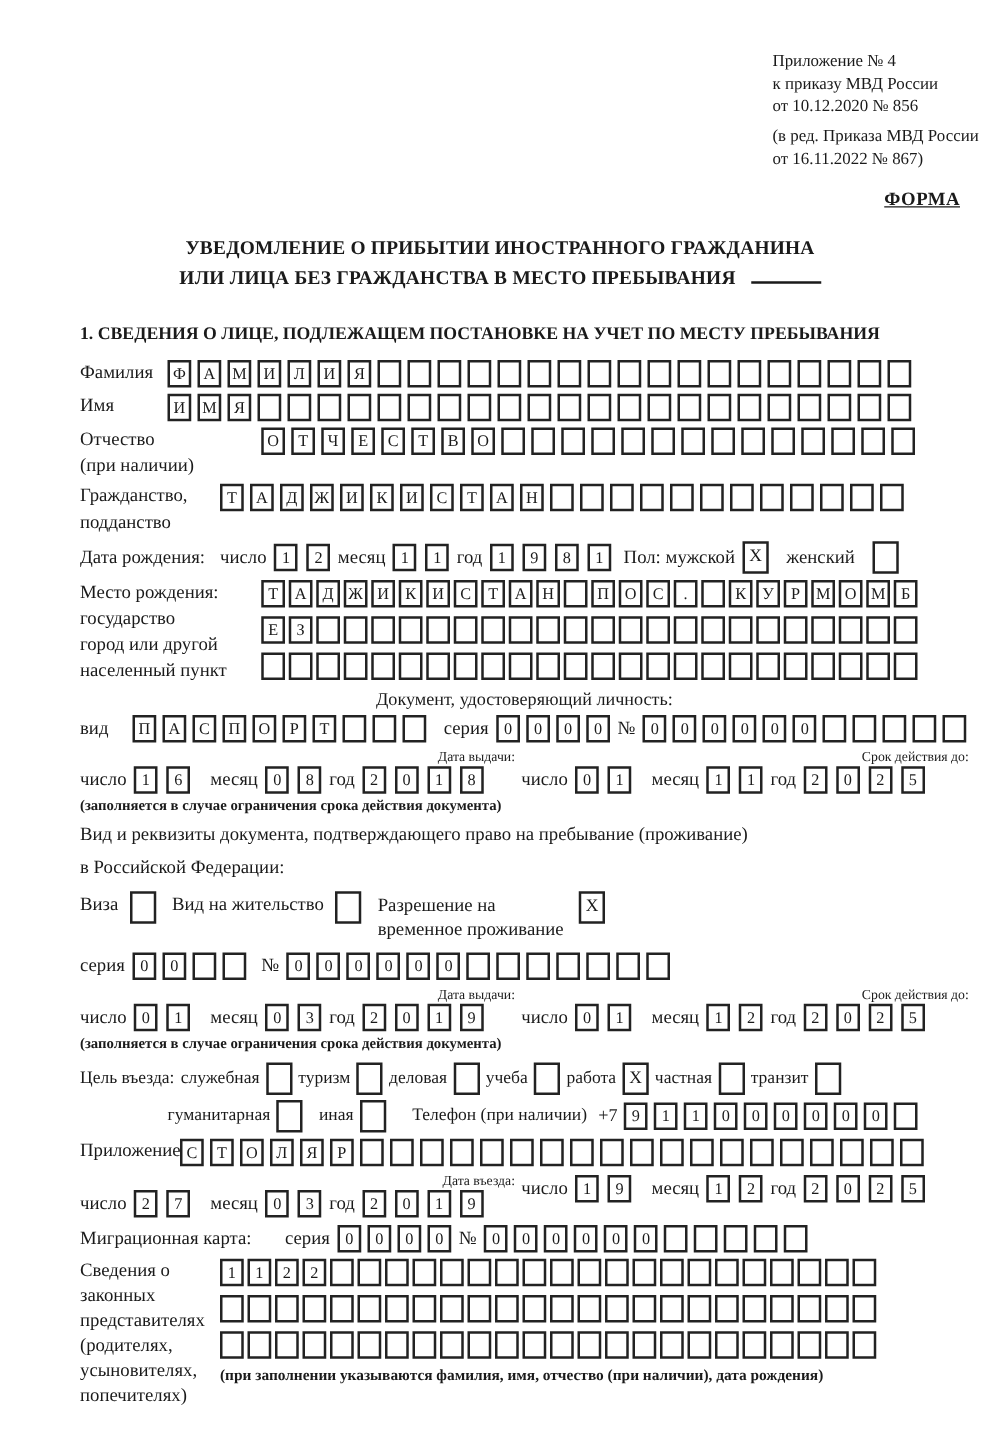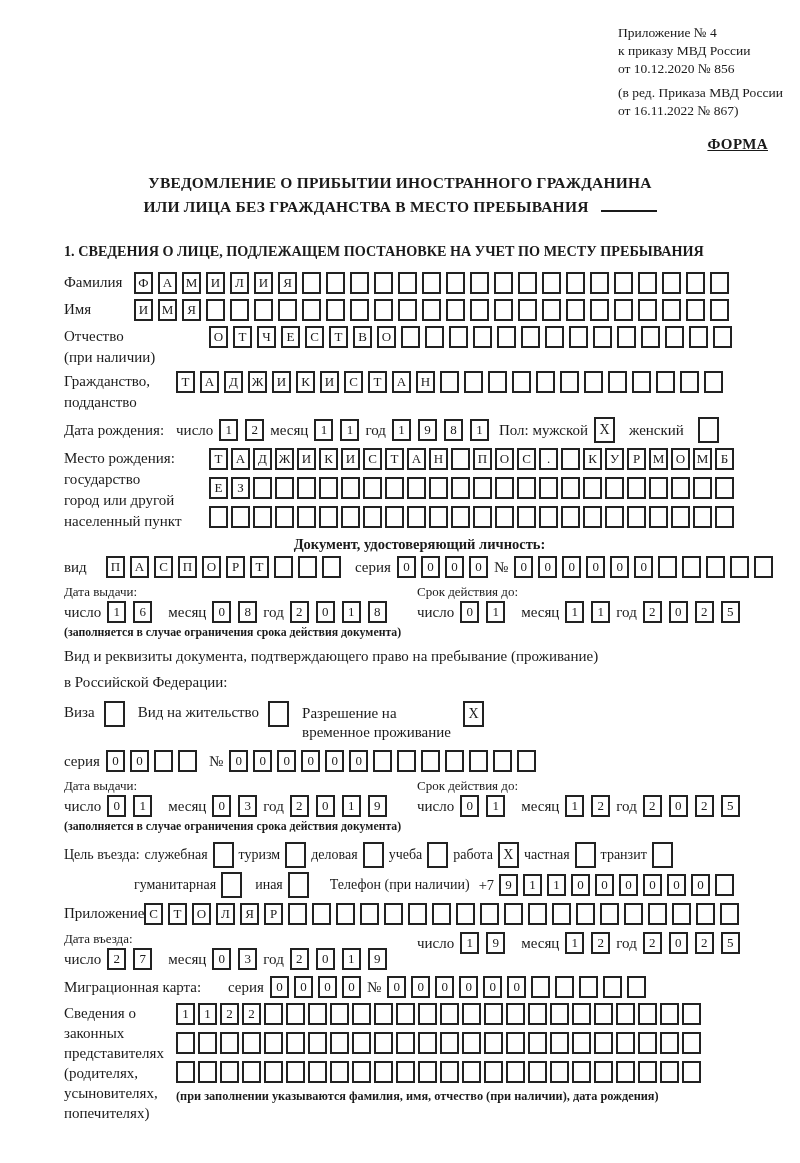--- a/index.html
+++ b/index.html
@@ -3,21 +3,21 @@
 <meta charset="utf-8">
 <style>
   * { margin:0; padding:0; box-sizing:border-box; }
   html,body { background:#fff; }
   body {
     width:800px; height:1163px;
     font-family:"Liberation Serif", serif;
     color:#1a1a1a;
     overflow:hidden;
   }
-  .page { width:800px; height:1163px; padding-top:24px; position:relative; background:#fff; }
+  .page { width:800px; height:1163px; padding-top:40px; position:relative; background:#fff; }
 
   .ref { margin-left:618px; font-size:13.5px; line-height:1.35; }
   .ref .gap { margin-top:5px; }
   .forma { text-align:right; margin-right:32px; margin-top:16px; font-weight:bold; font-size:15px; letter-spacing:.4px;text-decoration:underline; }
 
   .title { text-align:center; font-weight:bold; font-size:15.5px; margin-top:18px; line-height:1.55; letter-spacing:.2px; }
   .uline { display:inline-block; width:56px; border-bottom:2px solid #1a1a1a; margin-left:12px; }
 
   .sec { margin:24px 25px 0 64px; font-weight:bold; font-size:14.2px; }
 
@@ -35,26 +35,26 @@
     border:2px solid #222; background:#fff;
     display:flex; align-items:center; justify-content:center;
     font-size:13px; font-family:"Liberation Serif", serif;
   }
   .tight { gap:3px; }
   .tight .cell { width:19px; }
   .sp { gap:7px; }
   .cbc .cell { width:21px; height:26px; font-size:14px; }
   .mb7 { margin-bottom:7px; }
 
-  .dochead { text-align:center; font-weight:bold; font-size:14.5px; margin-top:4px; }
+  .dochead { text-align:center; font-weight:normal; font-size:14.5px; margin-top:4px; }
 
   .datepair { display:flex; margin-top:6px; }
   .half { width:348px; }
   .half.rgt { margin-left:auto; width:358px; }
-  .dhead { text-align:left; font-size:13px; }
+  .dhead { text-align:right; font-size:11px; }
   .dfields { display:flex; align-items:center; gap:6px; margin-top:1px; }
 
   .note { text-align:left; font-weight:bold; font-size:11.8px; margin-top:2px; }
 
   .intro { margin-top:6px; line-height:21px; }
 
   .opts { display:flex; align-items:flex-start; margin-top:8px; gap:13px; }
   .opt { display:flex; align-items:flex-start; gap:9px; }
   .ol { padding-top:3px; }
   .olc2 { width:152px; text-align:left; line-height:19px; }

